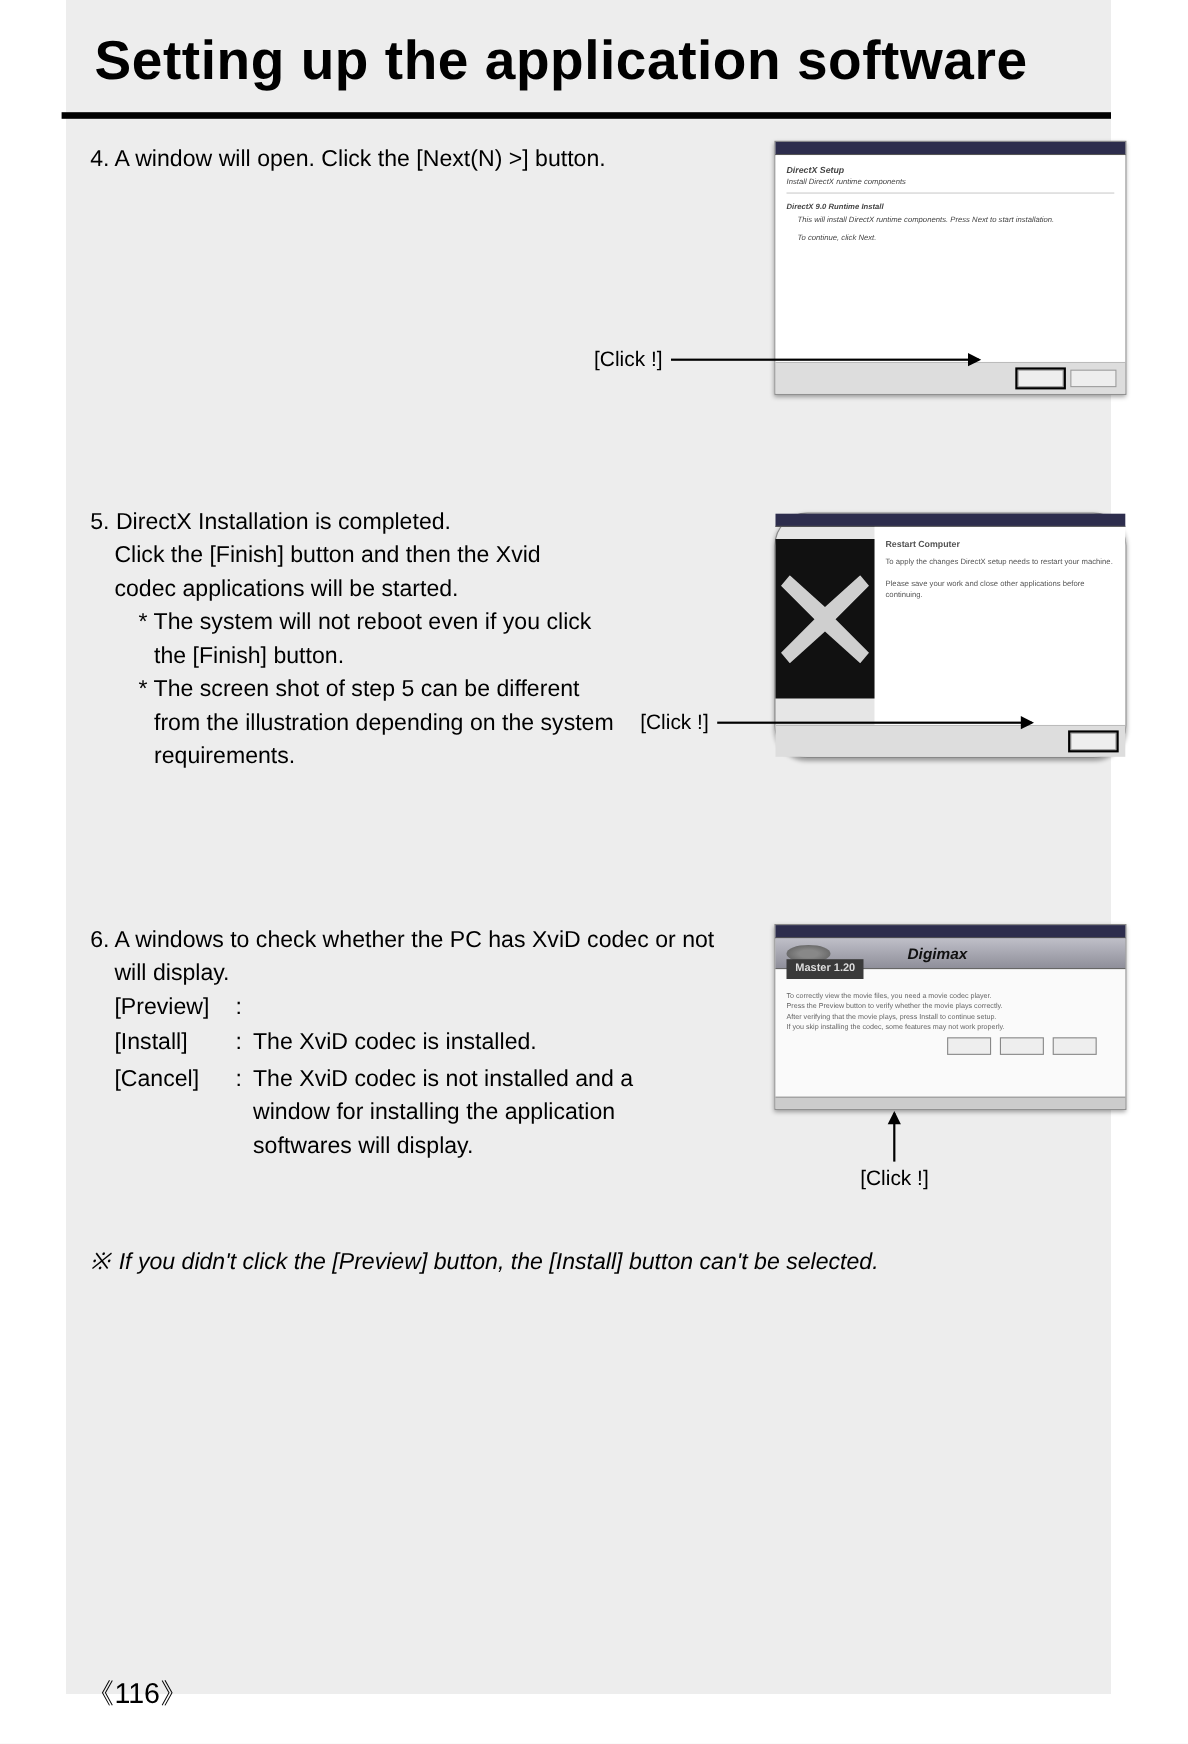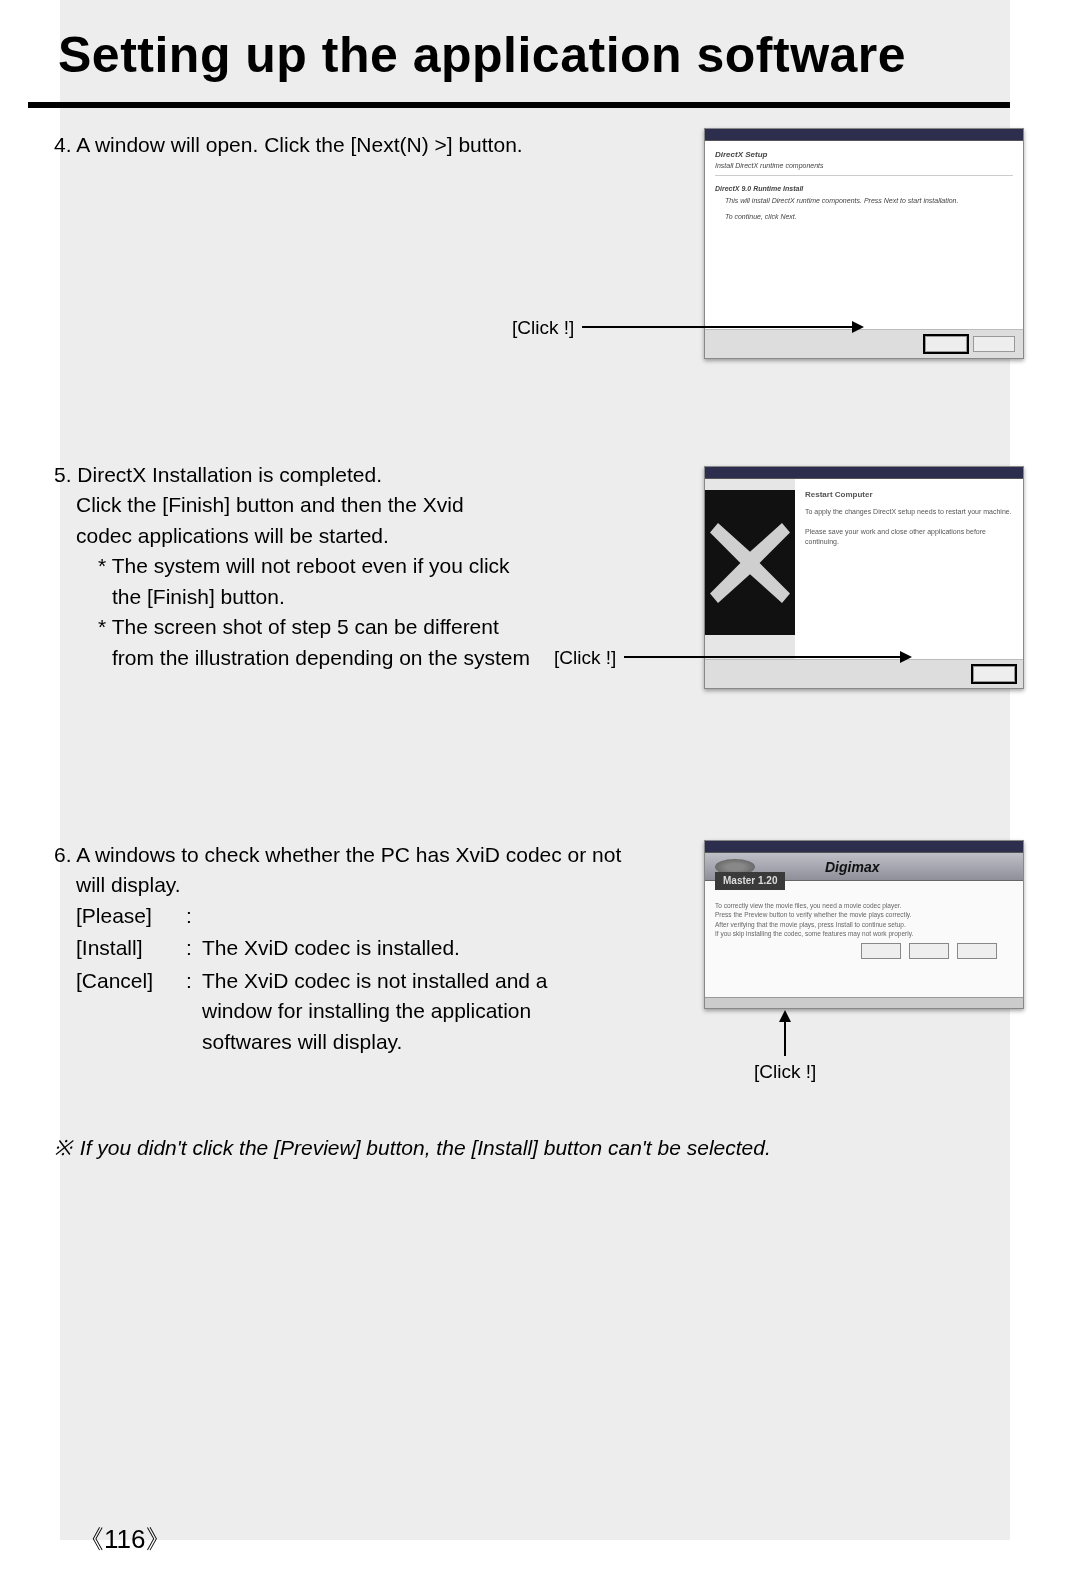--- a/index.html
+++ b/index.html
@@ -7,21 +7,21 @@
     padding: 0;
     background: #ffffff;
     font-family: Arial, Helvetica, sans-serif;
     color: #000;
   }
   .page {
     width: 1080px;
     height: 1585px;
     position: relative;
     box-sizing: border-box;
-    padding: 0 60px 0 28px;
+    padding: 0 60px 0 56px;
   }
   .inner-panel {
     position: absolute;
     left: 60px;
     right: 70px;
     top: 0;
     background: #ededed;
     height: 1540px;
   }
   .content {
@@ -286,24 +286,25 @@
           <div>
             <span>5.</span>
             <span>DirectX Installation is completed.</span>
           </div>
           <div class="indent1">Click the [Finish] button and then the Xvid</div>
           <div class="indent1">codec applications will be started.</div>
           <div class="indent2">* The system will not reboot even if you click</div>
           <div class="indent2" style="padding-left:58px;">the [Finish] button.</div>
           <div class="indent2">* The screen shot of step 5 can be different</div>
           <div class="indent2" style="padding-left:58px;">from the illustration depending on the system</div>
+          <div class="indent2" style="padding-left:58px;">requirements.</div>
         </div>
 
         <div class="figure" style="top:6px;">
-          <div class="fig-win" style="position:relative;">
+          <div class="fig-win" style="position:relative;border-radius:30px;">
             <div class="fig-titlebar"></div>
             <div style="position:relative;">
               <div class="fig5-left">
                 <svg viewBox="0 0 100 100">
                   <polygon points="10,0 50,36 90,0 100,12 62,50 100,88 90,100 50,64 10,100 0,88 38,50 0,12" fill="#cfcfcf"></polygon>
                 </svg>
               </div>
               <div class="fig5-right">
                 <div style="font-weight:bold;font-size:8px;margin-bottom:6px;">Restart Computer</div>
                 <div>To apply the changes DirectX setup needs to restart your machine.</div>
@@ -322,21 +323,21 @@
 
       <div class="step" style="min-height:260px; margin-top:120px; margin-bottom:10px;">
         <div>
           <span>6.</span>
           <span>A windows to check whether the PC has XviD codec or not</span>
         </div>
         <div class="indent1">will display.</div>
 
         <div class="deflist">
           <div class="defrow">
-            <div class="term">[Please]</div>
+            <div class="term">[Preview]</div>
             <div class="sep">:</div>
           </div>
           <div class="defrow">
             <div class="term">[Install]</div>
             <div class="sep">:</div>
             <div class="desc">The XviD codec is installed.</div>
           </div>
           <div class="defrow">
             <div class="term">[Cancel]</div>
             <div class="sep">:</div>

